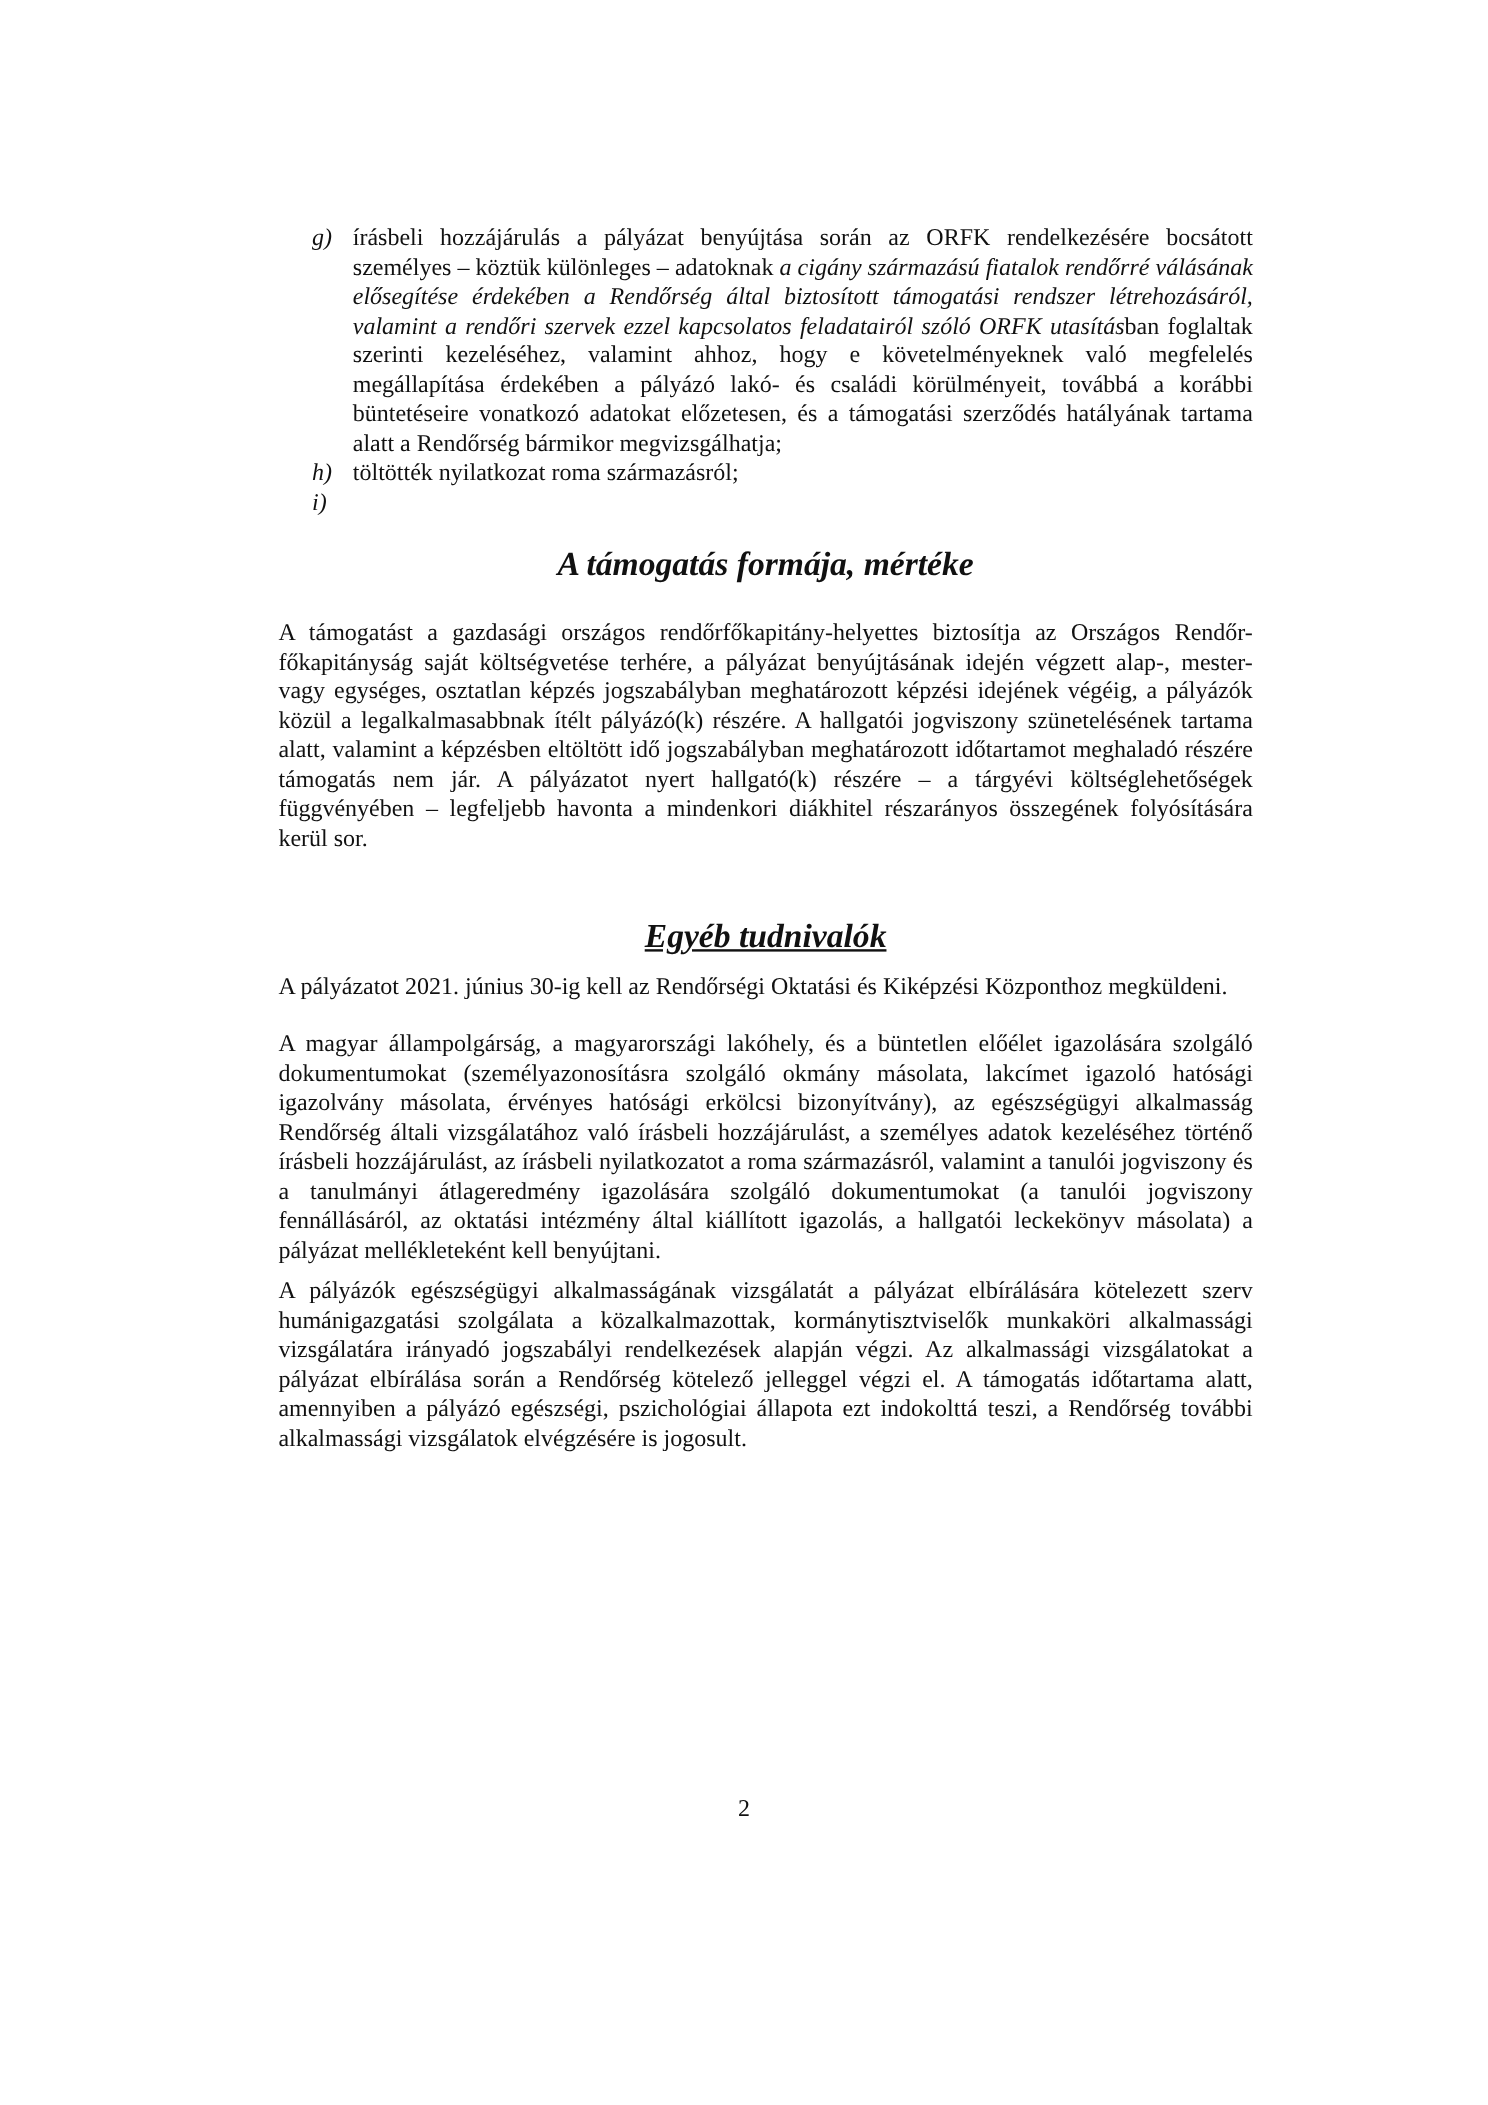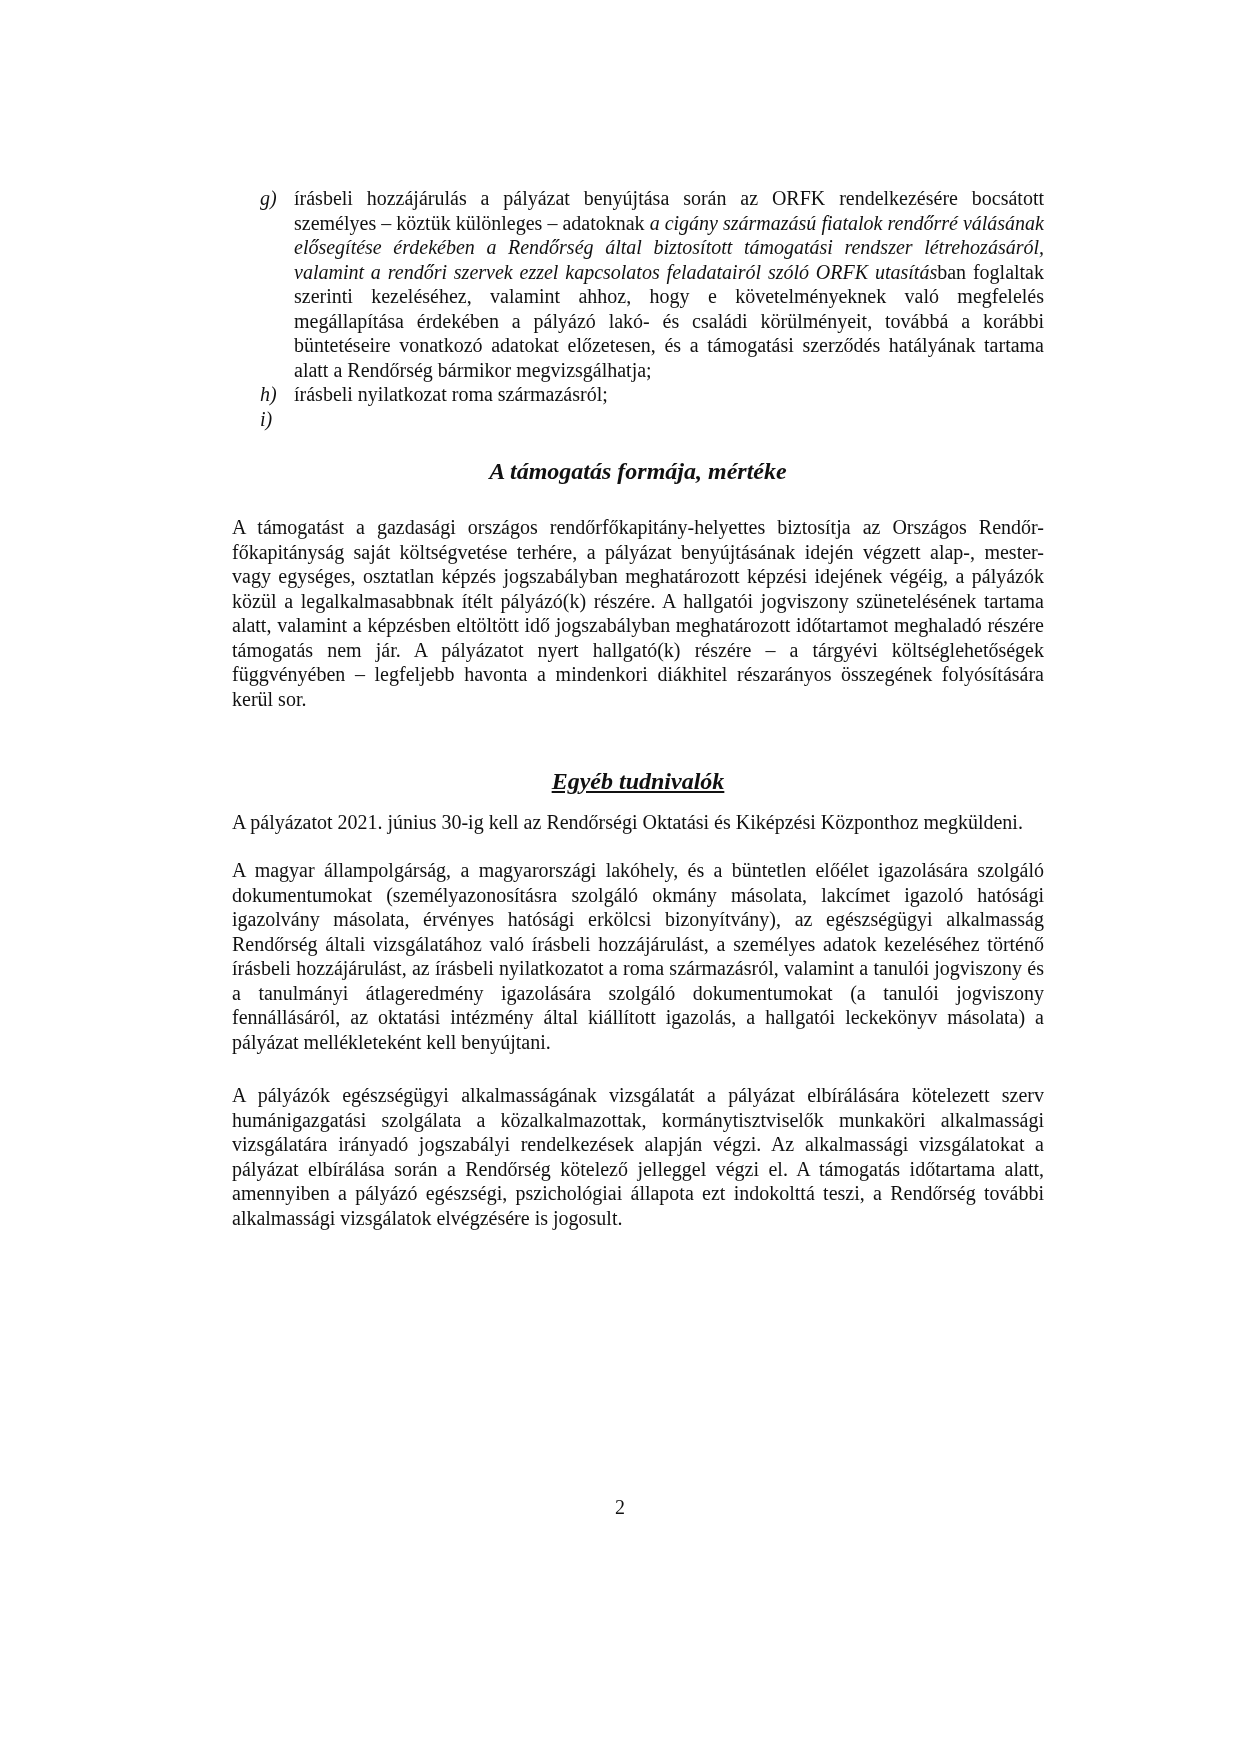--- a/index.html
+++ b/index.html
@@ -4,44 +4,44 @@
 <style>
   html, body { margin: 0; padding: 0; background: #ffffff; }
   body { width: 1240px; height: 1754px; position: relative; overflow: hidden;
          font-family: "Liberation Serif", "DejaVu Serif", serif; color: #111; }
   .page { position: absolute; left: 0; top: 0; width: 1240px; height: 1754px; background: #fff; }
   .content { position: absolute; left: 232px; top: 186px; width: 812px; font-size: 20px; line-height: 24.5px; }
   .list { margin: 0; padding: 0; list-style: none; }
   .list-item { position: relative; padding-left: 62px; text-align: justify; }
   .marker { position: absolute; left: 28px; top: 0; font-style: italic; }
   .ital { font-style: italic; }
-  .heading { text-align: center; font-weight: bold; font-style: italic; margin: 0; font-size: 24px; }
+  .heading { text-align: center; font-weight: bold; font-style: italic; margin: 0; font-size: 28px; }
   .para { text-align: justify; margin: 0; }
   .h1 { margin-top: 52px; }
   .p1 { margin-top: 32px; }
   .h2 { margin-top: 58px; text-decoration: underline; }
   .p2 { margin-top: 16px; }
   .p3 { margin-top: 24px; font-family: Liberation Serif, serif; }
-  .p4 { margin-top: 29px; }
+  .p4 { margin-top: 10px; }
   .page-number { position: absolute; top: 1496px; left: 0; width: 1240px; text-align: center; font-size: 20px; }
 </style>
 </head>
 <body>
 
 <div class="page">
   <div class="content">
 
     <ol class="list">
       <li class="list-item">
         <span class="marker">g)</span>
         <span>írásbeli hozzájárulás a pályázat benyújtása során az ORFK rendelkezésére bocsátott személyes – köztük különleges – adatoknak </span><span class="ital">a cigány származású fiatalok rendőrré válásának elősegítése érdekében a Rendőrség által biztosított támogatási rendszer létrehozásáról, valamint a rendőri szervek ezzel kapcsolatos feladatairól szóló ORFK utasítás</span><span>ban foglaltak szerinti kezeléséhez, valamint ahhoz, hogy e követelményeknek való megfelelés megállapítása érdekében a pályázó lakó- és családi körülményeit, továbbá a korábbi büntetéseire vonatkozó adatokat előzetesen, és a támogatási szerződés hatályának tartama alatt a Rendőrség bármikor megvizsgálhatja;</span>
       </li>
       <li class="list-item">
         <span class="marker">h)</span>
-        <span>írásbeli nyilatkozat roma származásról;</span>
+        <span>töltötték nyilatkozat roma származásról;</span>
       </li>
       <li class="list-item">
         <span class="marker">i)</span>
       </li>
     </ol>
 
     <h2 class="heading h1">A támogatás formája, mértéke</h2>
     <p class="para p1">A támogatást a gazdasági országos rendőrfőkapitány-helyettes biztosítja az Országos Rendőr-főkapitányság saját költségvetése terhére, a pályázat benyújtásának idején végzett alap-, mester- vagy egységes, osztatlan képzés jogszabályban meghatározott képzési idejének végéig, a pályázók közül a legalkalmasabbnak ítélt pályázó(k) részére. A hallgatói jogviszony szünetelésének tartama alatt, valamint a képzésben eltöltött idő jogszabályban meghatározott időtartamot meghaladó részére támogatás nem jár. A pályázatot nyert hallgató(k) részére – a tárgyévi költséglehetőségek függvényében – legfeljebb havonta a mindenkori diákhitel részarányos összegének folyósítására kerül sor.</p>
 
     <h2 class="heading h2">Egyéb tudnivalók</h2>

